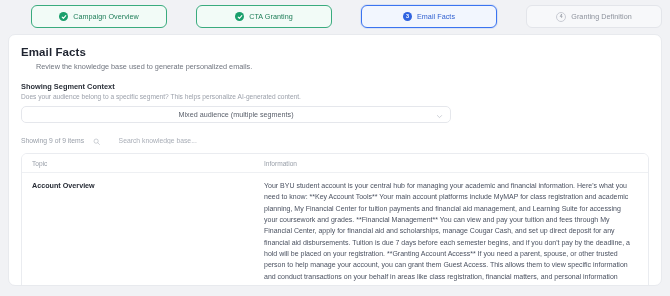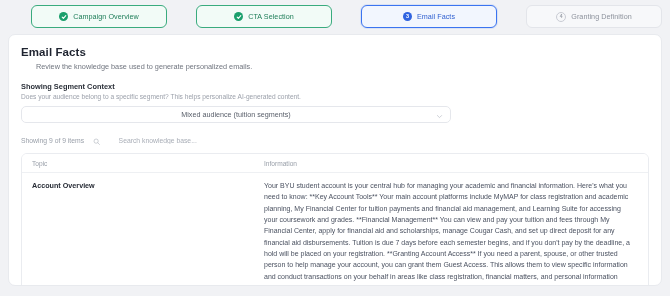--- a/index.html
+++ b/index.html
@@ -228,21 +228,21 @@
     </span>
     <span class="step-label">Campaign Overview</span>
   </div>
 
   <div class="step done">
     <span class="step-badge">
       <svg class="check-svg" width="6" height="6" viewBox="0 0 10 10">
           <path d="M2 5.2 L4 7.2 L8 2.8" fill="none" stroke="#ffffff" stroke-width="1.8" stroke-linecap="round" stroke-linejoin="round"></path>
         </svg>
     </span>
-    <span class="step-label">CTA Selection</span>
+    <span class="step-label">CTA Granting</span>
   </div>
 
   <div class="step active">
     <span class="step-badge">3</span>
     <span class="step-label">Email Facts</span>
   </div>
 
   <div class="step todo">
     <span class="step-badge">4</span>
     <span class="step-label">Granting Definition</span>
@@ -253,21 +253,21 @@
 
 <div class="card">
 
   <div class="page-title">Email Facts</div>
   <div class="page-sub">Review the knowledge base used to generate personalized emails.</div>
 
   <div class="section-title">Showing Segment Context</div>
   <div class="section-sub">Does your audience belong to a specific segment? This helps personalize AI-generated content.</div>
 
   <div class="select-wrap">
-    <span class="select-value">Mixed audience (tuition segments)</span>
+    <span class="select-value">Mixed audience (multiple segments)</span>
     <span class="select-chevron">
       <svg width="7" height="7" viewBox="0 0 10 10">
           <path d="M2 3.6 L5 6.6 L8 3.6" fill="none" stroke="#b7bcc5" stroke-width="1" stroke-linecap="round" stroke-linejoin="round"></path>
         </svg>
     </span>
   </div>
 
   <div class="list-controls">
     <span class="showing-count">Showing 9 of 9 items</span>
     <span class="search-box">

